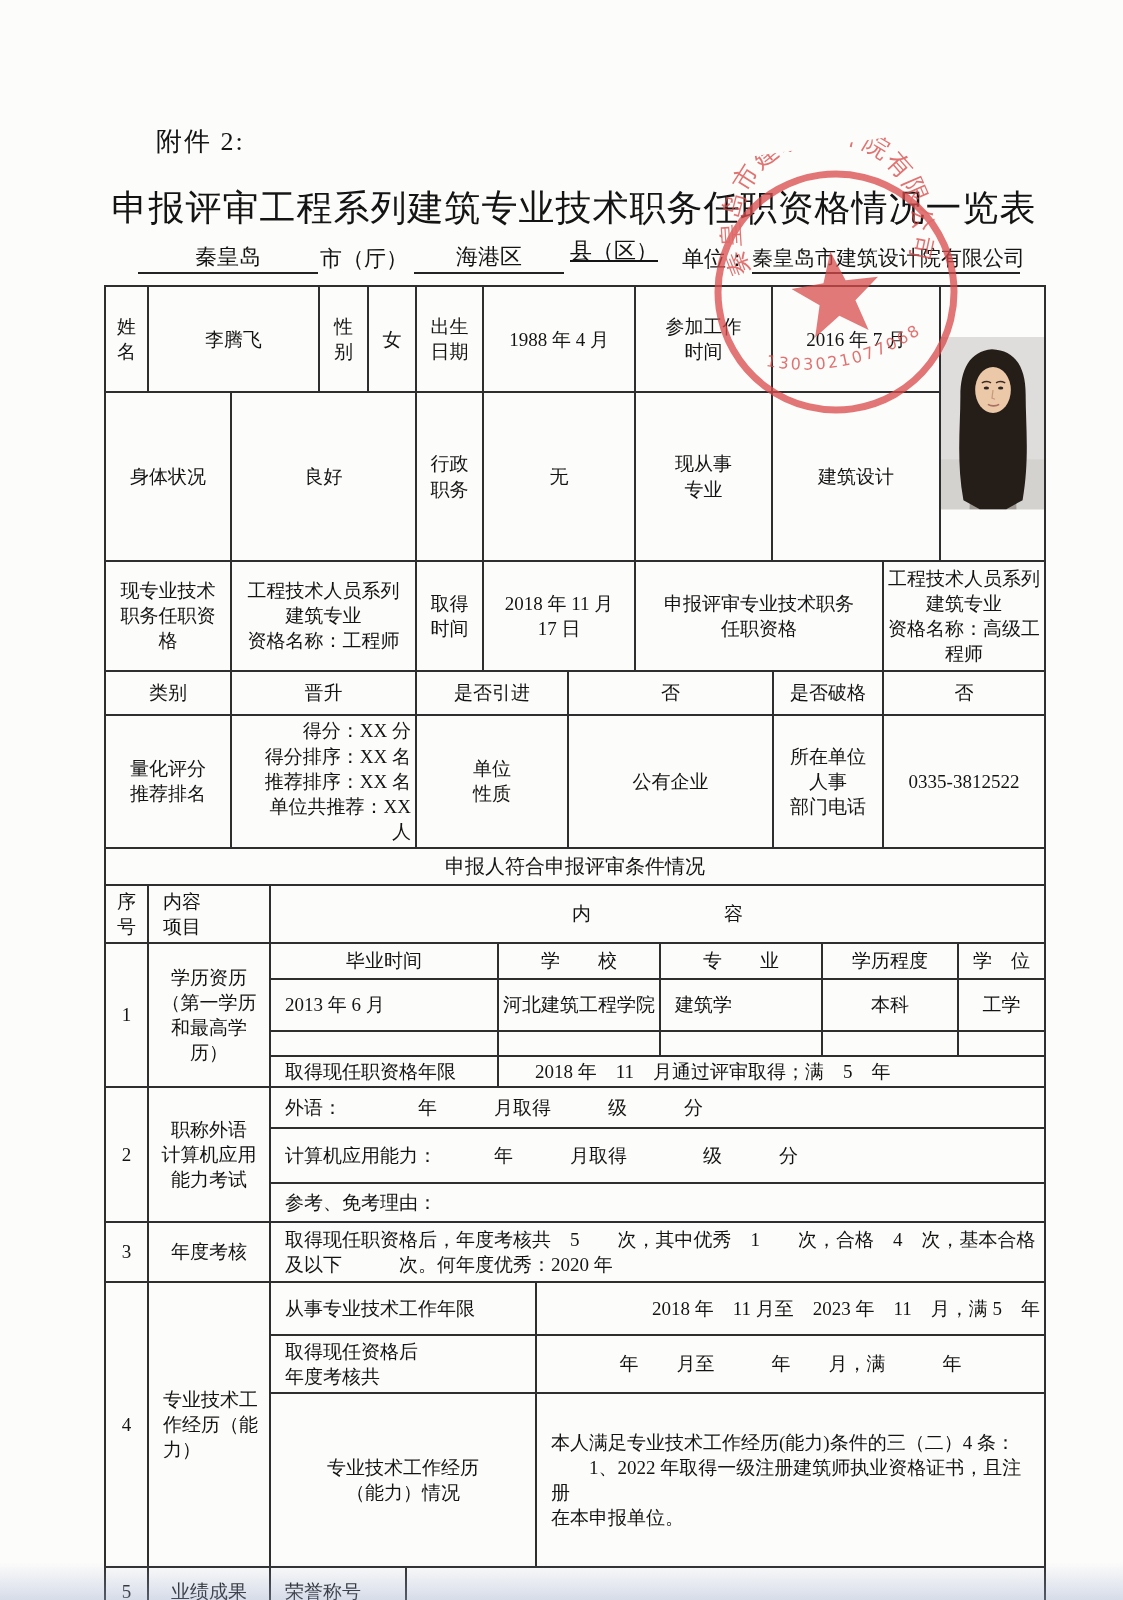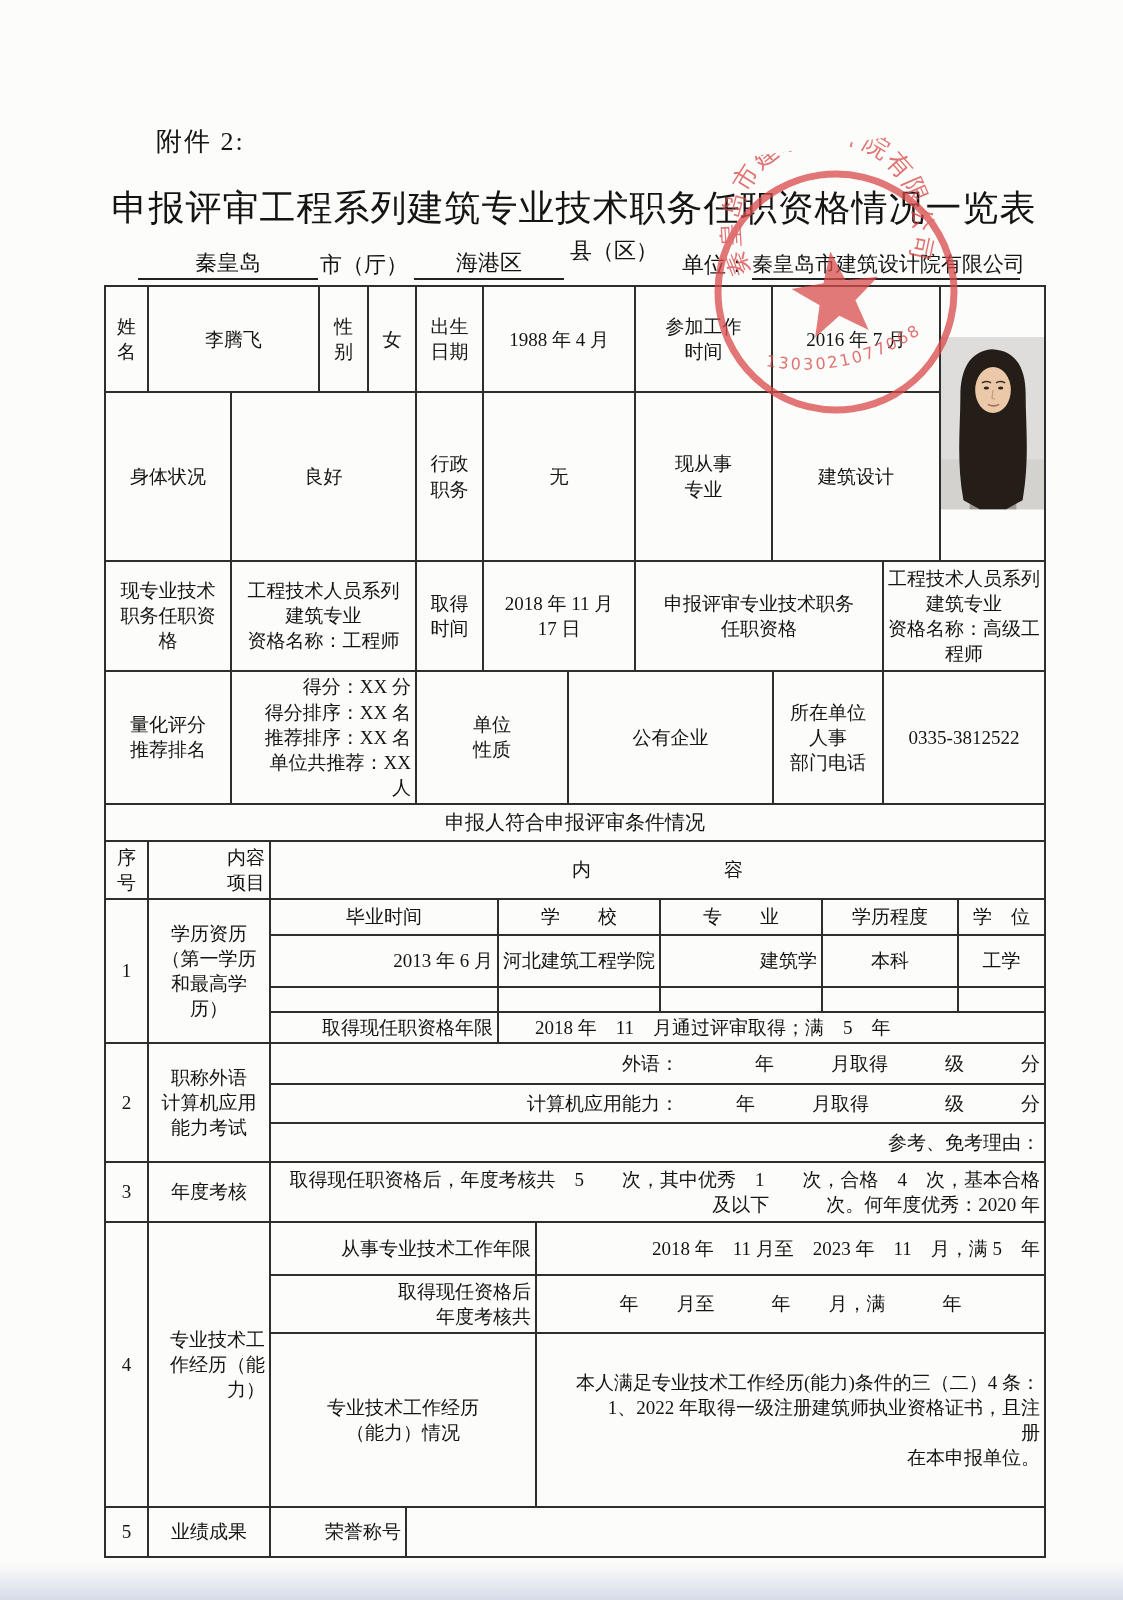--- a/index.html
+++ b/index.html
@@ -10,30 +10,30 @@
   }
   .attach{position:absolute;left:156px;top:124px;font-size:26px;letter-spacing:2px;}
   .title{position:absolute;left:104px;top:184px;width:940px;text-align:center;
          font-size:36px;letter-spacing:1px;white-space:nowrap;}
   .region{position:absolute;left:138px;top:236px;font-size:22px;display:flex;align-items:flex-end;white-space:nowrap;}
   .uline{border-bottom:2px solid #232323;text-align:center;display:inline-block;}
   .u1{width:180px;}
   .u2{width:150px;}
   .u3{width:268px;font-size:21px;letter-spacing:0;}
   .gap1{margin:0 6px 0 2px;}
-  .gap2{margin:0 10px 14px 6px;}
+  .gap2{margin:0 10px 8px 6px;text-decoration:underline;}
   .gap3{margin:0 4px 0 14px;}
   .tablewrap{position:absolute;left:104px;top:285px;width:940px;}
   table.band{border-collapse:collapse;table-layout:fixed;width:940px;margin-top:-2px;}
   table.band:first-child{margin-top:0;}
   td{border:2px solid #2e2e2e;text-align:center;vertical-align:middle;
      white-space:pre-line;padding:2px 4px;font-size:19px;line-height:1.32;
      overflow:hidden;}
   td.l{text-align:left;}
-  td.pl14{padding-left:14px;text-align:right;}
+  td.pl14{padding-left:14px;}
   td.pl22{padding-left:22px;text-align:right;}
   td.pl36{padding-left:36px;}
   td.photo-cell{padding:0;}
   .photo-box{width:100%;height:100%;}
   .photo-box svg{display:block;width:100%;height:100%;}
   .seal{position:absolute;left:690px;top:146px;width:292px;height:292px;
         opacity:.82;transform:rotate(-8deg);pointer-events:none;z-index:5;}
   .bottom-smudge{position:absolute;left:0;right:0;bottom:0;height:38px;
         background:linear-gradient(to top, rgba(152,168,205,.38), rgba(152,168,205,0));}
   .section-title{font-size:20px;}
@@ -142,20 +142,40 @@
         <td>申报评审专业技术职务
 任职资格</td>
         <td>工程技术人员系列
 建筑专业
 资格名称：高级工
 程师</td>
       </tr>
     </tbody>
       </table>
 
+    <table class="band">
+      <colgroup>
+          <col style="width:126px">
+          <col style="width:185px">
+          <col style="width:152px">
+          <col style="width:205px">
+          <col style="width:110px">
+          <col style="width:162px">
+        </colgroup>
+      <tbody>
+          <tr style="height:44px">
+        <td>类别</td>
+        <td>晋升</td>
+        <td>是否引进</td>
+        <td>否</td>
+        <td>是否破格</td>
+        <td>否</td>
+      </tr>
+    </tbody>
+      </table>
 
     <table class="band">
       <colgroup>
           <col style="width:126px">
           <col style="width:185px">
           <col style="width:152px">
           <col style="width:205px">
           <col style="width:110px">
           <col style="width:162px">
         </colgroup>
@@ -257,21 +277,21 @@
           <col style="width:775px">
         </colgroup>
       <tbody>
           <tr style="height:41px">
         <td rowspan="3">2</td>
         <td rowspan="3">职称外语
 计算机应用
 能力考试</td>
         <td class="l pl14">外语：　　　　年　　　月取得　　　级　　　分</td>
       </tr>
-      <tr style="height:39px">
+      <tr style="height:55px">
         <td class="l pl14">计算机应用能力：　　　年　　　月取得　　　　级　　　分</td>
       </tr>
       <tr style="height:39px">
         <td class="l pl14">参考、免考理由：</td>
       </tr>
     </tbody>
       </table>
 
     <table class="band">
       <colgroup>

